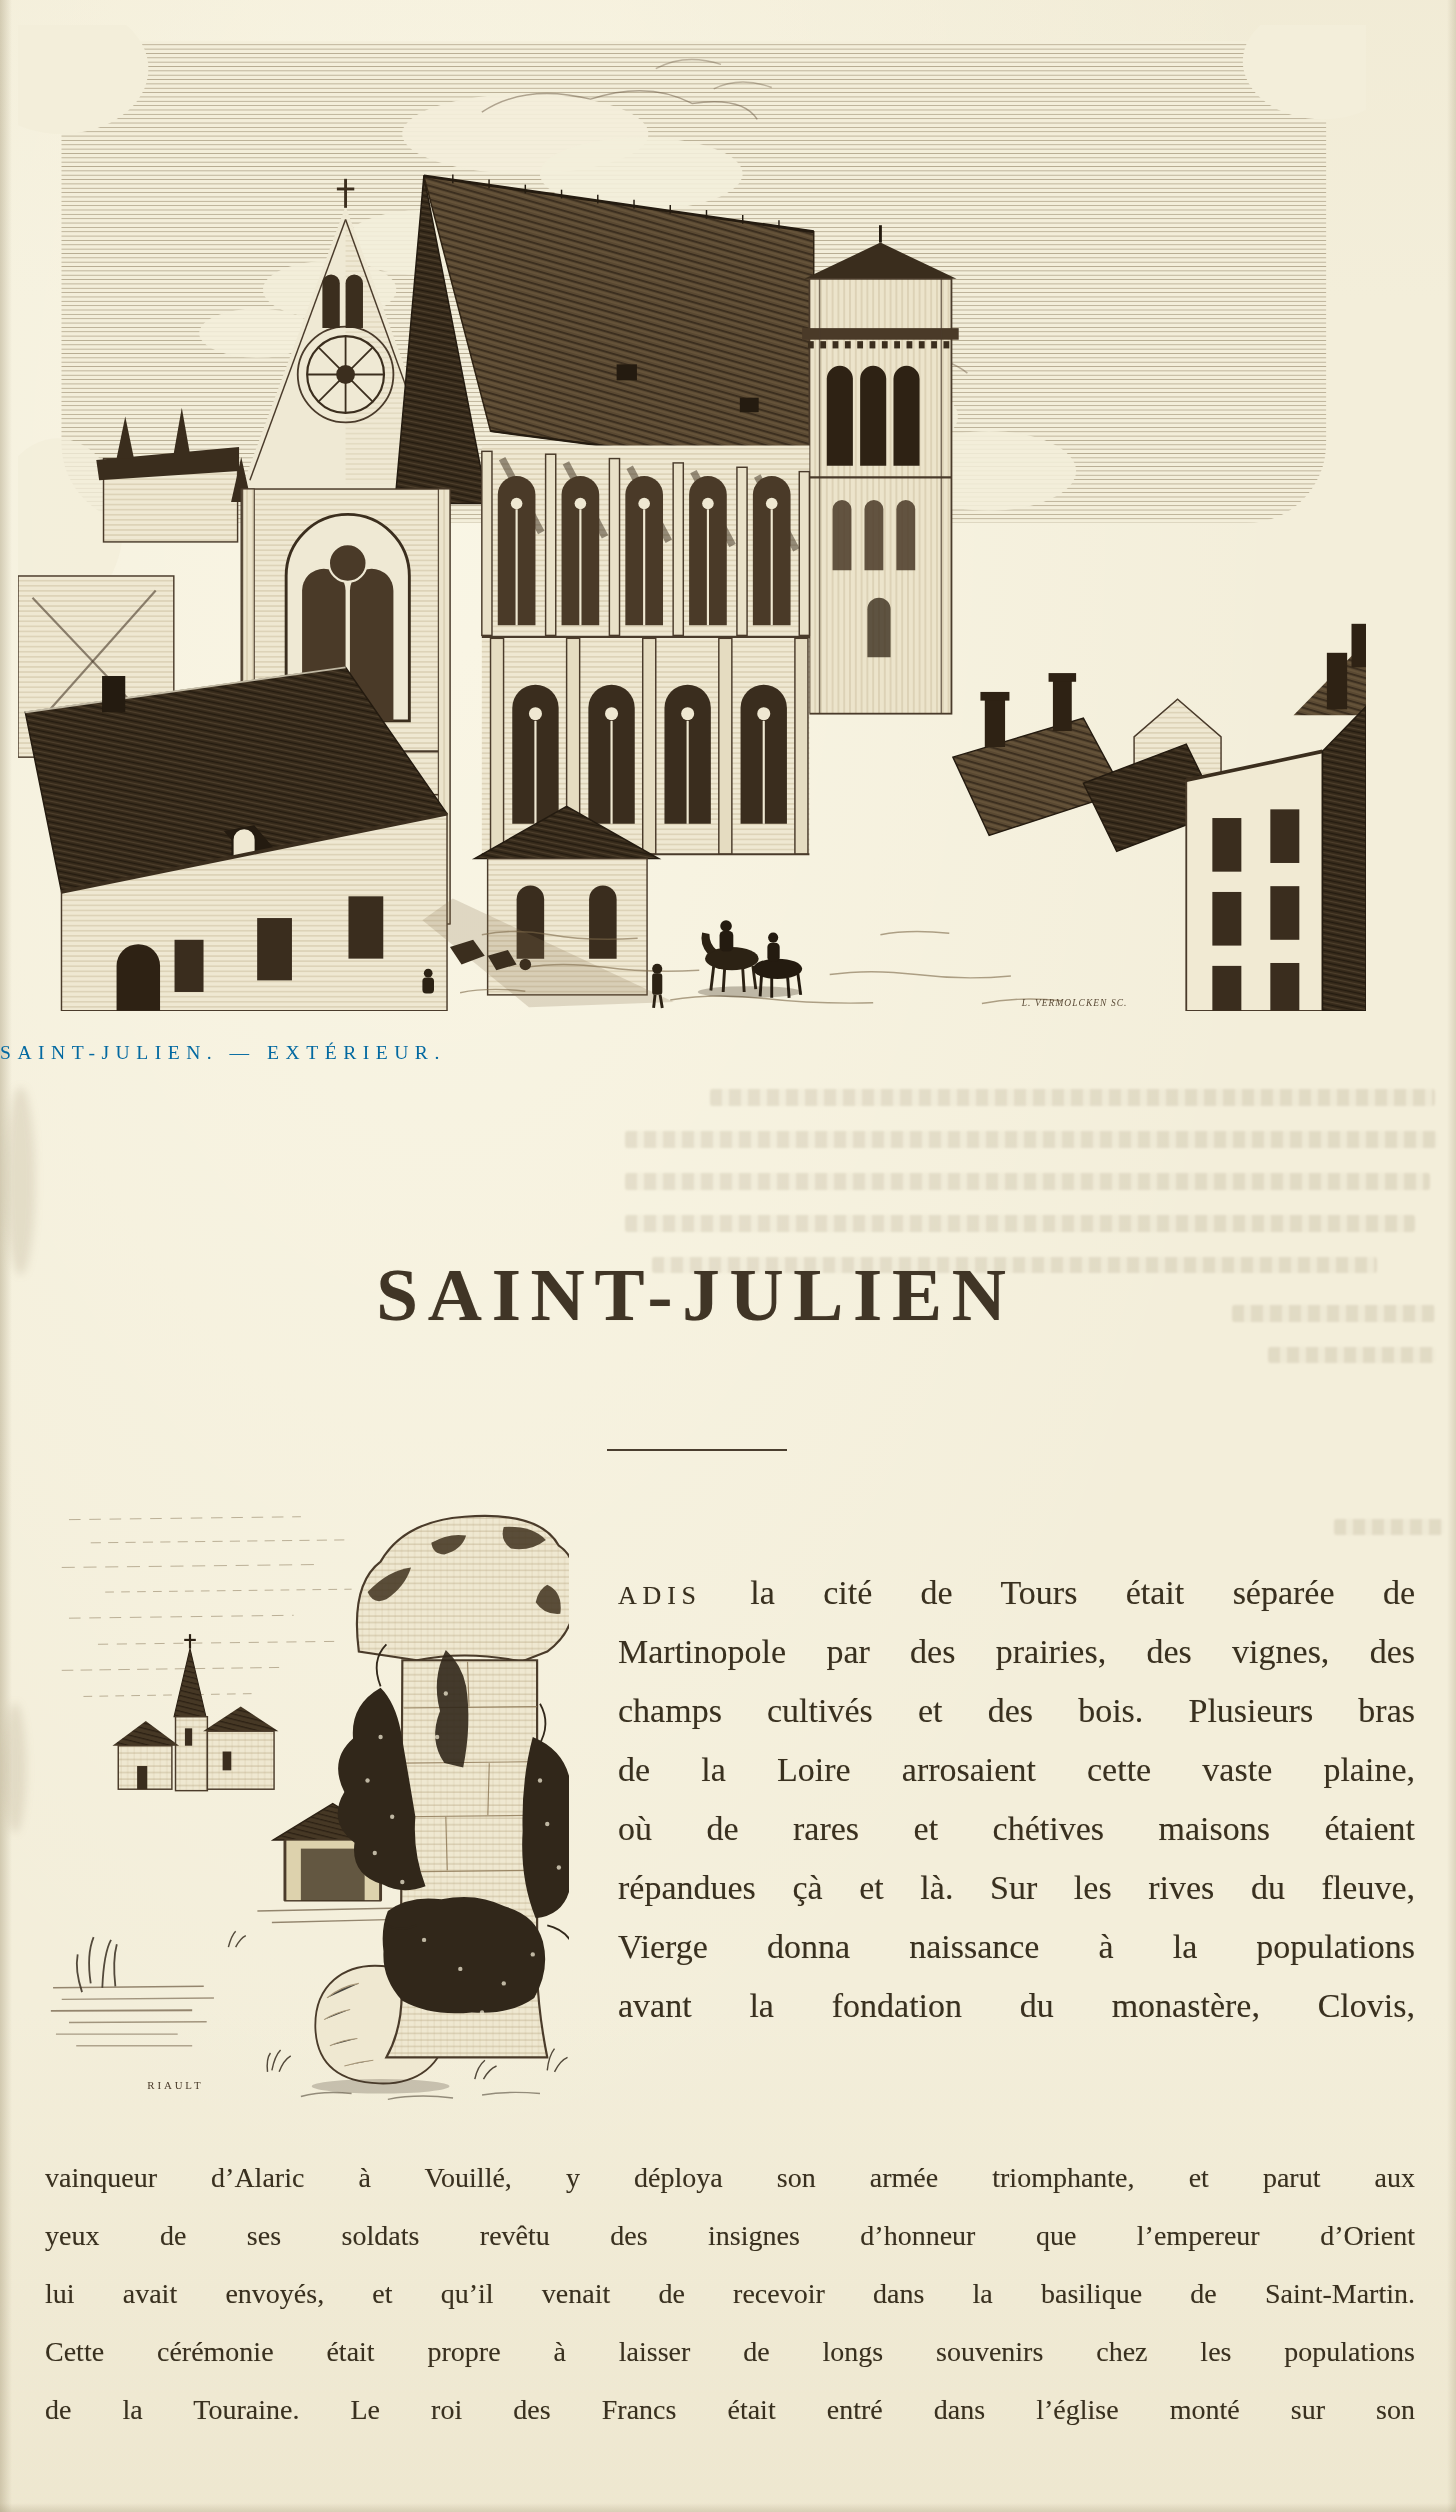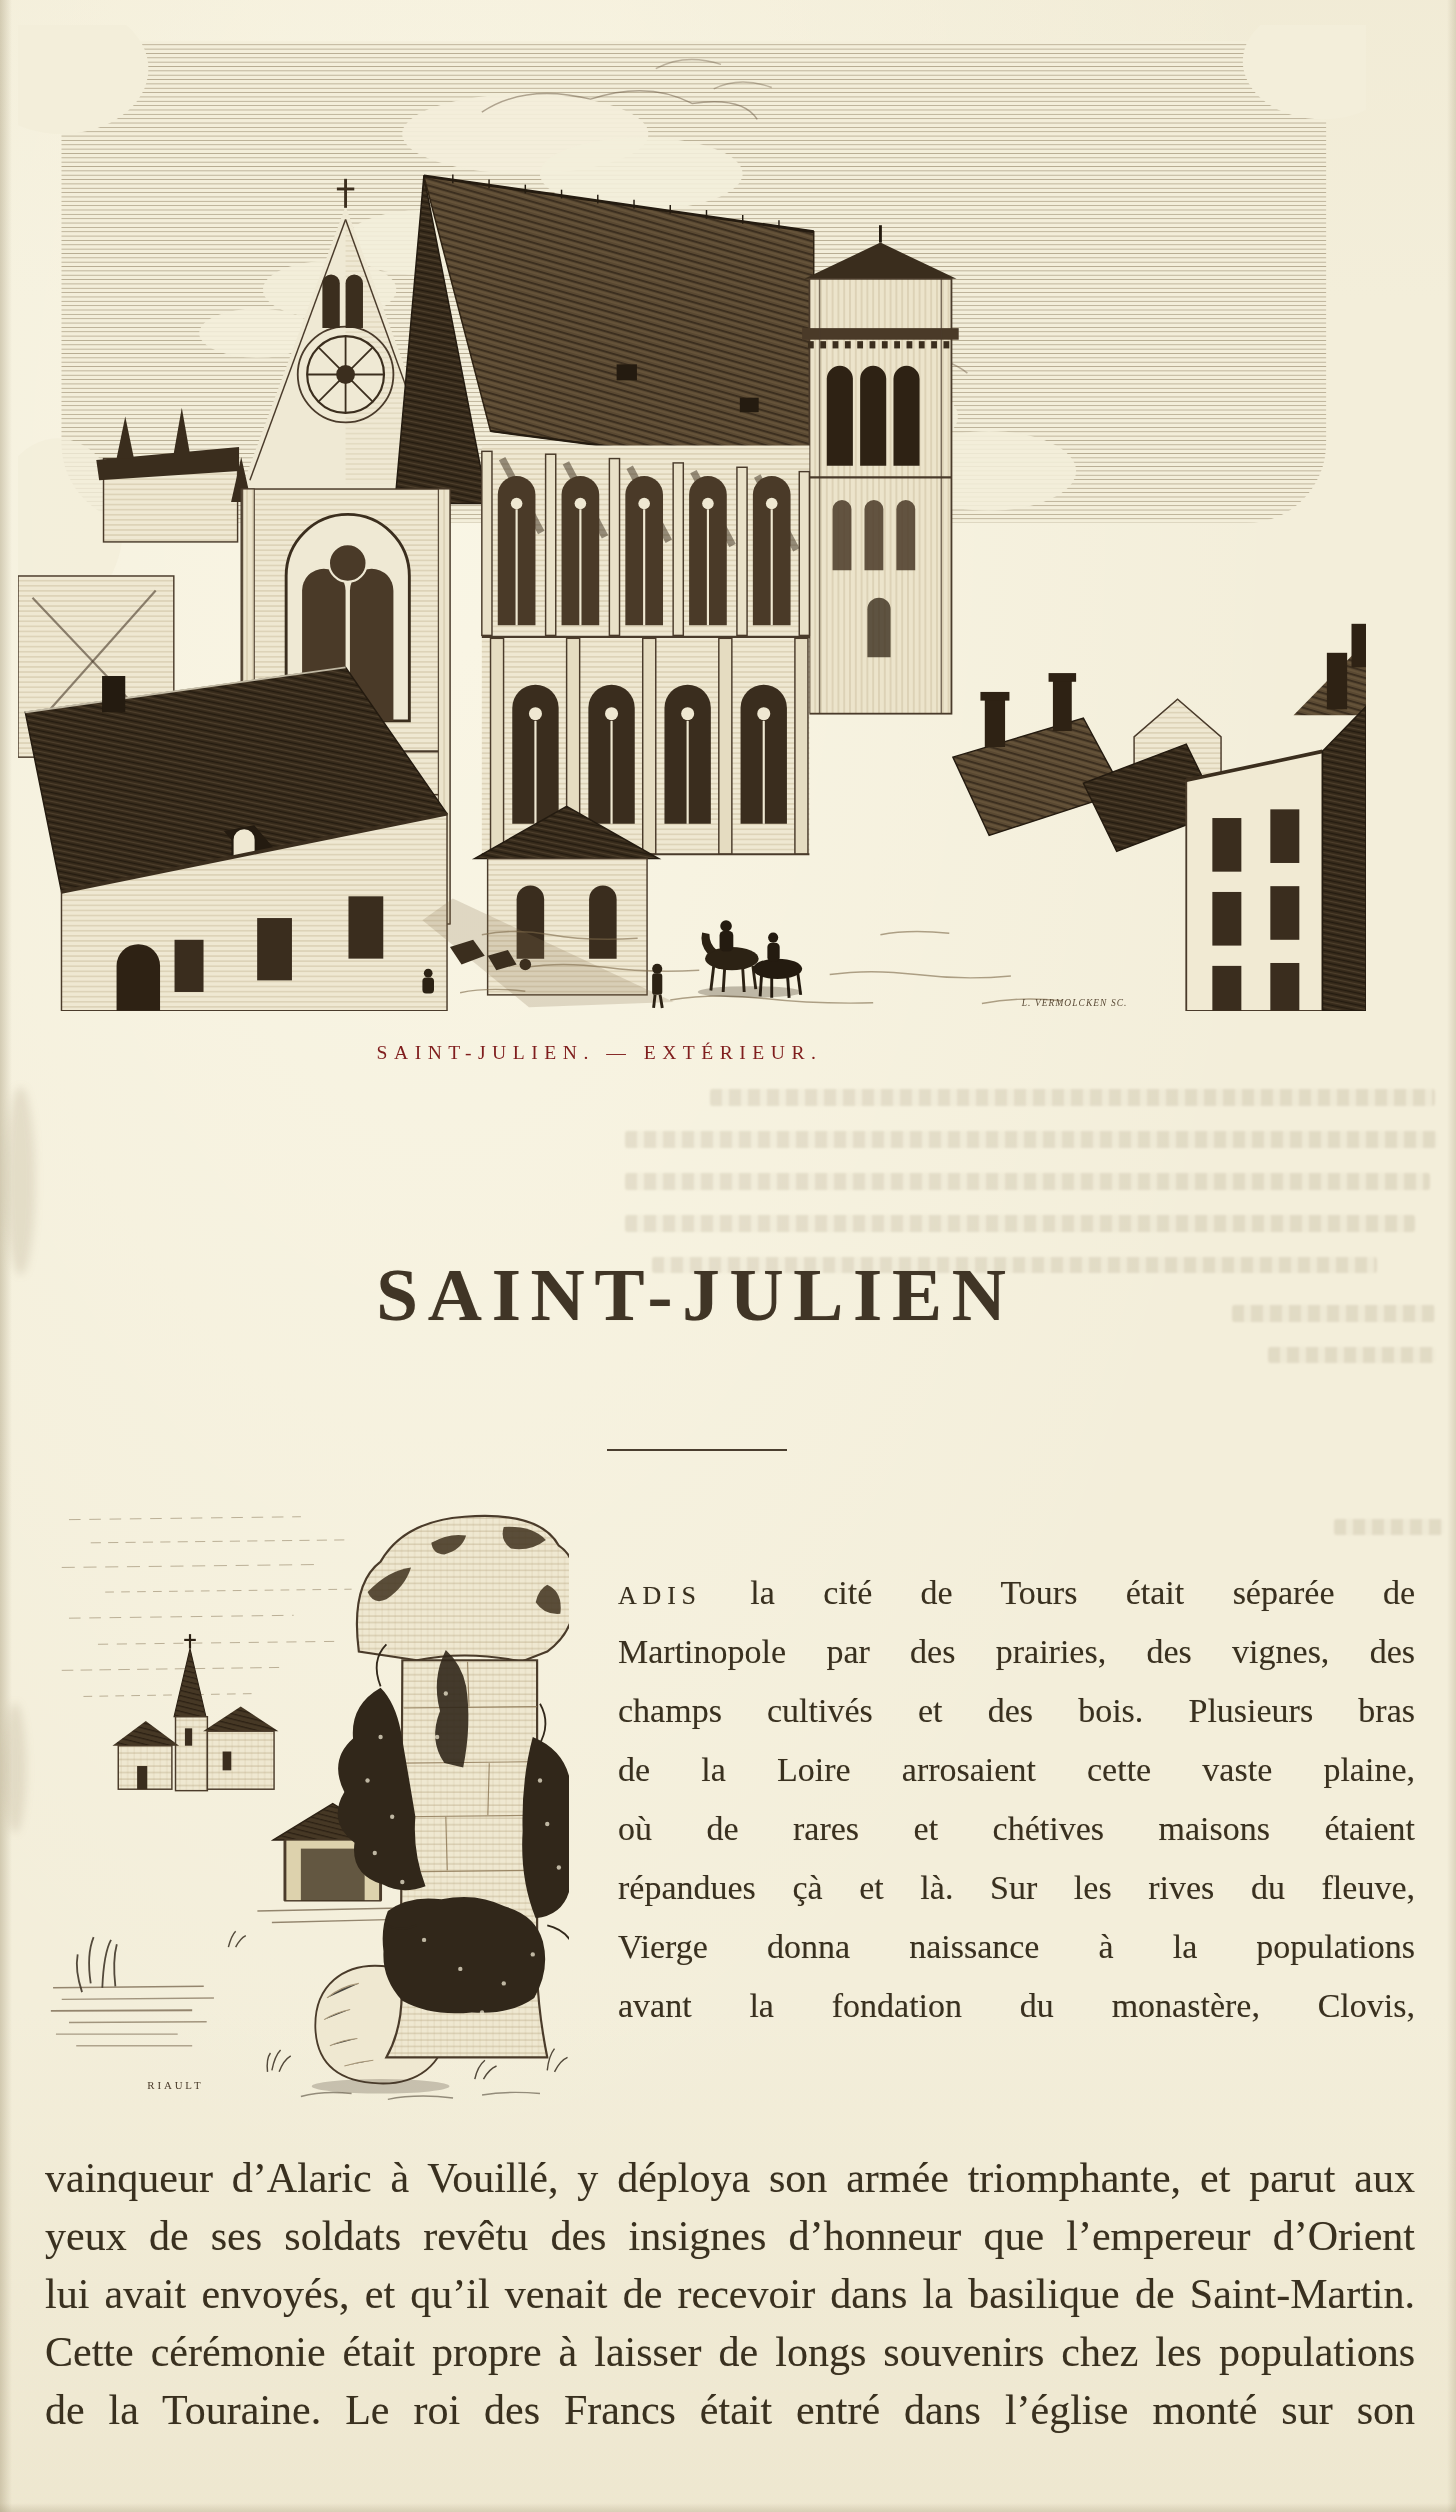--- a/index.html
+++ b/index.html
@@ -11,32 +11,32 @@
   .edge-l{position:absolute;left:0;top:0;bottom:0;width:11.6px;
      background:linear-gradient(90deg, rgba(148,134,100,.35), rgba(0,0,0,0));}
   .edge-r{position:absolute;right:0;top:0;bottom:0;width:10px;
      background:linear-gradient(270deg, rgba(148,134,100,.28), rgba(0,0,0,0));}
   .edge-b{position:absolute;left:0;right:0;bottom:0;height:8.7px;
      background:linear-gradient(0deg, rgba(148,134,100,.25), rgba(0,0,0,0));}
 
   .engraving{position:absolute;left:18px;top:25px;width:1348px;height:986px;}
   .vignette{position:absolute;left:40px;top:1476px;width:529px;height:638px;}
 
-  .caption{position:absolute;left:0;top:1042px;width:1199px;text-align:center;
-     font-size:19.6px;letter-spacing:6.5px;color:#7f1d1d;}
+  .caption{position:absolute;left:0;top:1042px;width:1199px;text-align:left;
+     font-size:19.6px;letter-spacing:6.5px;color:#0369a1;}
   .title{position:absolute;left:0;top:1252px;width:1392px;text-align:center;
      font-size:75px;font-weight:bold;letter-spacing:.13em;color:#403526;
      text-shadow:0 0 0.7px rgba(64,53,38,.4);}
   .rule{position:absolute;left:607px;top:1449px;width:180px;height:2.2px;background:#4a3e2f;}
 
   .bodycol{position:absolute;left:618px;top:1563px;width:797px;color:#39301f;}
   .bodyfull{position:absolute;left:45px;top:2149px;width:1370px;color:#39301f;}
   .tl{height:59px;line-height:59px;font-size:34px;text-align:justify;text-align-last:justify;
       text-shadow:0 0 0.7px rgba(57,48,31,.3);}
-  .bodyfull .tl{height:58px;line-height:58px;font-size:42px;}
+  .bodyfull .tl{height:58px;line-height:58px;font-size:28px;}
   .initial{font-size:26px;letter-spacing:5.8px;}
 
   .bleed{position:absolute;border-radius:2.9px;filter:blur(1.2px);
      background:repeating-linear-gradient(90deg, rgba(112,92,60,.13) 0 12.3px, rgba(112,92,60,.03) 12.3px 19px);}
   .smudge{position:absolute;border-radius:50%;filter:blur(4.3px);background:rgba(120,100,66,.14);}
   svg text{font-family:"Liberation Serif", serif;}
 </style>
 </head>
 <body>
 

